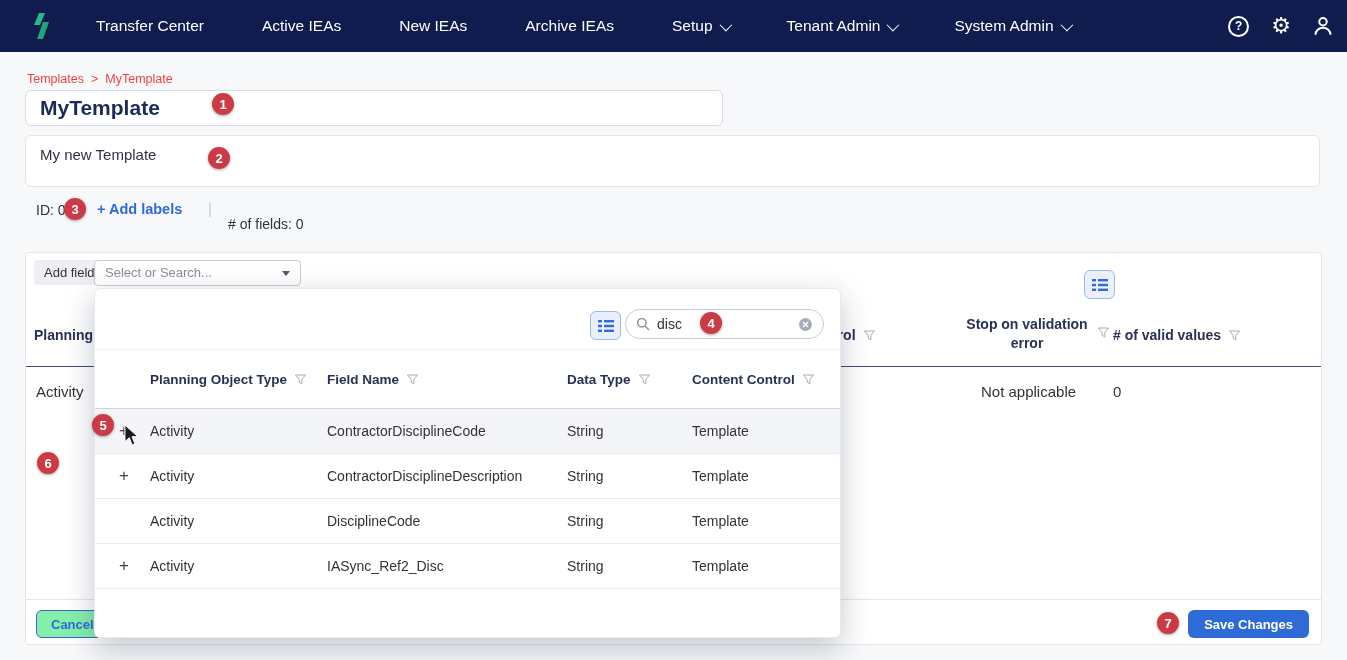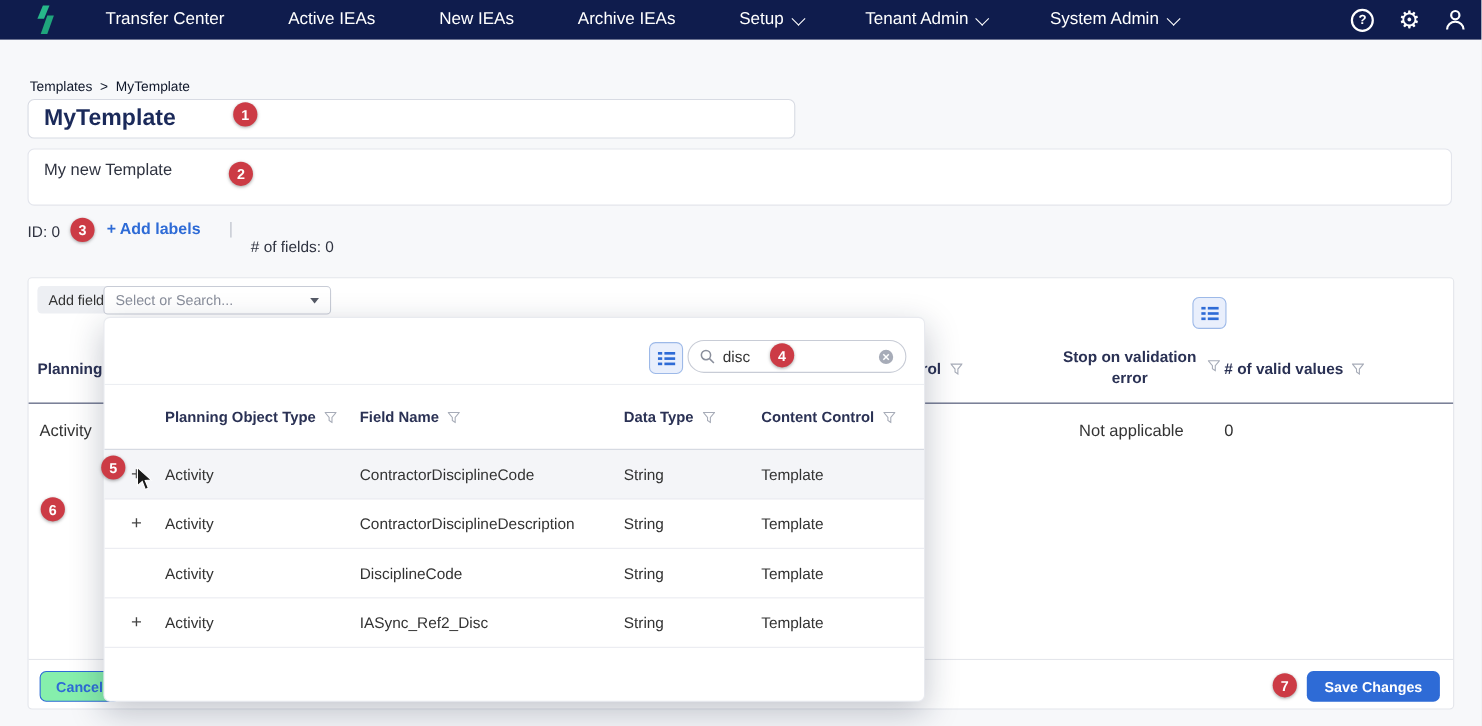--- a/index.html
+++ b/index.html
@@ -1,38 +1,38 @@
 <!DOCTYPE html>
 <html><head>
 <meta charset="utf-8">
 <style>
   * { margin:0; padding:0; box-sizing:border-box; }
   html,body { background:#e9ebee; }
   body { font-family:"Liberation Sans", sans-serif; }
   .page { position:relative; width:1347px; height:660px; background:#f7f8fa; overflow:hidden; margin:0 auto; }
 
   
-  .navbar { position:absolute; top:0; left:0; width:100%; height:36px; background:#0f1c4d; display:flex; align-items:center; z-index:20; }
+  .navbar { position:absolute; top:0; left:0; width:100%; height:52px; background:#0f1c4d; display:flex; align-items:center; z-index:20; }
   .logo { margin-left:30px; display:flex; align-items:center; }
   .nav-items { display:flex; align-items:center; gap:58px; padding-left:44px; }
   .nav-item { color:#ffffff; font-size:15.5px; font-weight:500; text-decoration:none; display:flex; align-items:center; gap:7px; cursor:pointer; white-space:nowrap; }
   .nav-chevron { display:inline-block; width:9px; height:9px; border-right:1.6px solid #fff; border-bottom:1.6px solid #fff; transform:rotate(45deg) translateY(-2px); }
   .nav-icons { margin-left:auto; margin-right:14px; display:flex; align-items:center; gap:22px; }
   .help-icon { width:21px; height:21px; border:2px solid #fff; border-radius:50%; color:#fff; font-size:12px; font-weight:bold; display:flex; align-items:center; justify-content:center; cursor:pointer; }
   .gear-icon { color:#fff; font-size:22px; line-height:1; cursor:pointer; }
   .user-icon { cursor:pointer; display:flex; }
 
   
-  .breadcrumb { position:absolute; top:72px; left:27px; font-size:12.5px; color:#0f172a; display:flex; gap:7px; }
+  .breadcrumb { position:absolute; top:72px; left:27px; font-size:12.5px; color:#ef4444; display:flex; gap:7px; }
   .breadcrumb .crumb { cursor:pointer; }
   .title-box { position:absolute; top:90px; left:25px; width:698px; height:36px; background:#fff; border:1px solid #d8dbe3; border-radius:6px; display:flex; align-items:center; padding-left:14px; }
   .title-box span { font-size:21px; font-weight:bold; color:#1b2a5a; }
   .desc-box { position:absolute; top:135px; left:25px; width:1295px; height:52px; background:#fff; border:1px solid #e3e5ec; border-radius:6px; padding:10px 14px; font-size:15px; color:#2f3340; }
   .meta-row { position:absolute; top:200px; left:25px; height:20px; width:500px; }
-  .meta-id { position:absolute; left:0; top:2px; font-size:14px; color:#2f3340; }
+  .meta-id { position:absolute; left:11px; top:2px; font-size:14px; color:#2f3340; }
   .meta-addlabels { position:absolute; left:72px; top:1px; font-size:14.5px; font-weight:600; color:#2e6bd6; cursor:pointer; }
   .meta-div { position:absolute; left:183px; top:0; font-size:15px; color:#c3c7d0; }
   .meta-fields { position:absolute; left:203px; top:2px; font-size:14px; color:#2f3340;margin-top:14px; }
 
   
   .card { position:absolute; left:25px; top:252px; width:1297px; height:393px; background:#fff; border:1px solid #e4e6eb; border-radius:4px; }
   .addfields-chip { position:absolute; left:8px; top:7px; height:25px; line-height:25px; padding:0 10px; background:#edeff3; border-radius:4px; font-size:13px; color:#333; cursor:pointer; }
   .field-select { position:absolute; left:68px; top:7px; width:207px; height:26px; background:#fff; border:1px solid #c8ccd6; border-radius:4px; font-size:13px; color:#8a8f9c; line-height:24px; padding-left:10px; cursor:pointer; }
   .select-caret { position:absolute; right:10px; top:10px; width:0; height:0; border-left:4.5px solid transparent; border-right:4.5px solid transparent; border-top:5px solid #555a66; }
   .columns-btn { width:31px; height:29px; border:1px solid #9db9e8; background:#e9effc; border-radius:6px; display:flex; align-items:center; justify-content:center; cursor:pointer; }

